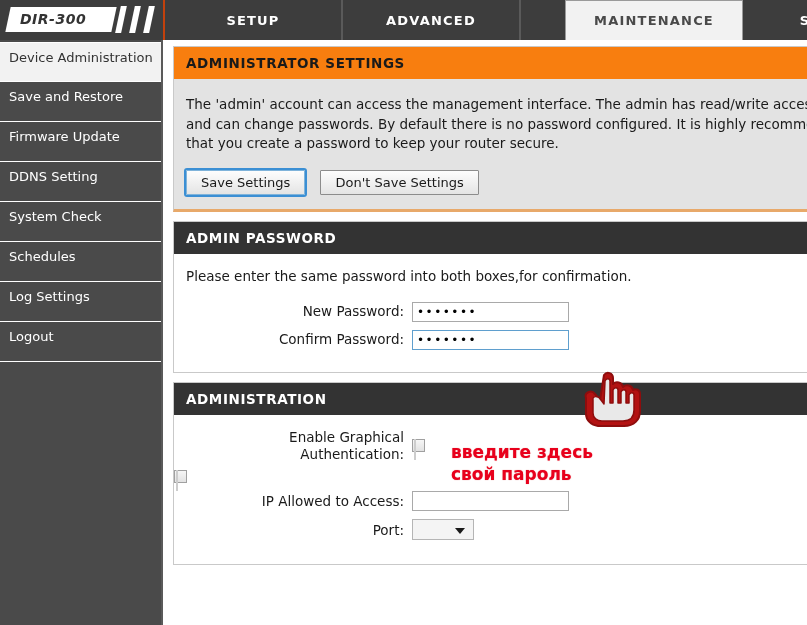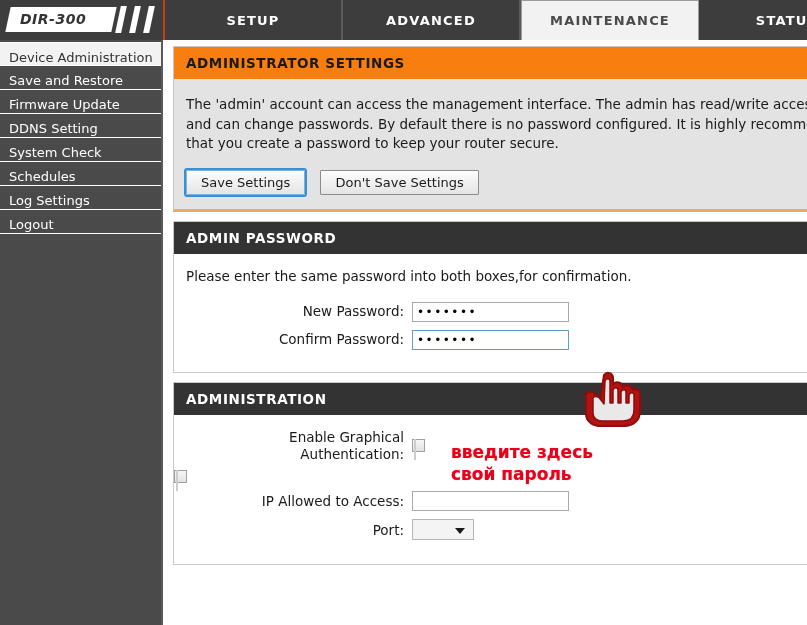--- a/index.html
+++ b/index.html
@@ -78,40 +78,41 @@
     background: #3d3d3d;
     border-right: 2px solid #5a5a5a;
     box-sizing: border-box;
     cursor: pointer;
   }
   .navtab.active {
     background: #f2f2f2;
     color: #4a4a4a;
     border: 1px solid #9a9a9a;
     border-bottom: none;
+    margin-left: 44px;
   }
 
   
   .page {
     display: flex;
     align-items: stretch;
     height: 585px;
     width: 1010px;
   }
 
   .sidebar {
     width: 163px;
     flex: 0 0 163px;
     background: #4a4a4a;
     border-right: 2px solid #5a5a5a;
     padding-top: 2px;
     box-sizing: border-box;
   }
   .side-item {
-    height: 24px;
+    height: 40px;
     line-height: 30px;
     padding-left: 9px;
     font-size: 13px;
     color: #ffffff;
     border-bottom: 1px solid #ffffff;
     box-sizing: border-box;
     cursor: pointer;
     white-space: nowrap;
     overflow: hidden;
   }

